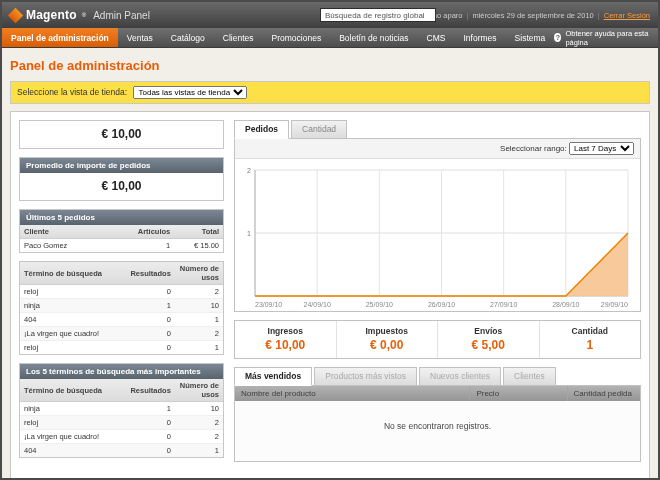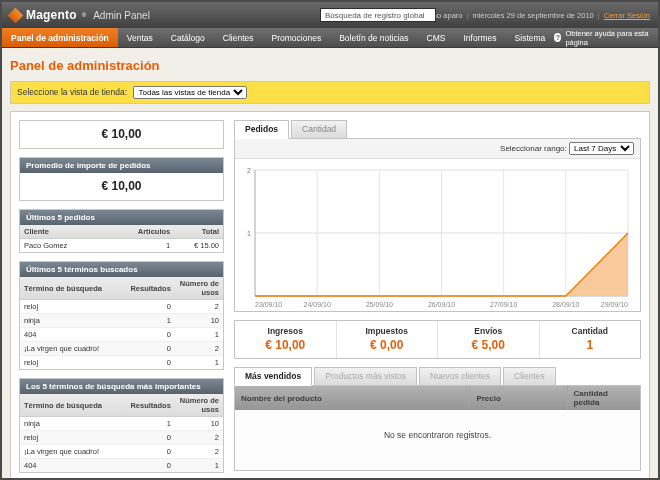--- a/index.html
+++ b/index.html
@@ -64,21 +64,21 @@
   
   .stats-row { display:flex; border:1px solid #c2c2c2; background:#fff; margin:8px 0; }
   .stat { flex:1; text-align:center; padding:5px 0 6px; border-left:1px solid #e2e2e2; }
   .stat:first-child { border-left:none; }
   .stat-label { font-size:8.5px; font-weight:bold; color:#333; }
   .stat-value { font-size:12px; font-weight:bold; color:#e8610a; margin-top:2px; }
 
   
   .grid-panel { border:1px solid #c2c2c2; background:#fcfcfc; }
   .grid-table { width:100%; border-collapse:collapse; font-size:8px; }
-  .grid-table th { background:linear-gradient(#b2b2b2,#959595); color:#3d3d3d; font-weight:bold; text-align:left; padding:3px 6px; border-right:1px solid #a5a5a5; }
+  .grid-table th { background:linear-gradient(#b2b2b2,#959595); color:#3d3d3d; font-weight:normal; text-align:left; padding:3px 6px; border-right:1px solid #a5a5a5; }
   .grid-table th:last-child { border-right:none; }
   .grid-table th:nth-child(1){ width:58%; } .grid-table th:nth-child(2){ width:24%; } .grid-table th:nth-child(3){ width:18%; }
   .empty-row { text-align:center; font-size:8.5px; color:#444; padding:20px 0 30px; }
 </style>
 </head>
 <body>
 
 <div class="window">
 
   <header class="topbar">
@@ -147,21 +147,20 @@
                 </tr>
                 <tr>
                   <td class="">Paco Gomez</td>
                   <td class="num">1</td>
                   <td class="num">€ 15.00</td>
                 </tr>
               </tbody>
             </table>
         </div>
         <div class="dash-box">
-          <div class="dash-box-head">Últimos 5 términos buscados</div>
           <table class="mini-table" id="last-search-table">
               <tbody>
                 <tr>
                   <th class="">Término de búsqueda</th>
                   <th class="num">Resultados</th>
                   <th class="num">Número de usos</th>
                 </tr>
                 <tr>
                   <td class="">reloj</td>
                   <td class="num">0</td>

